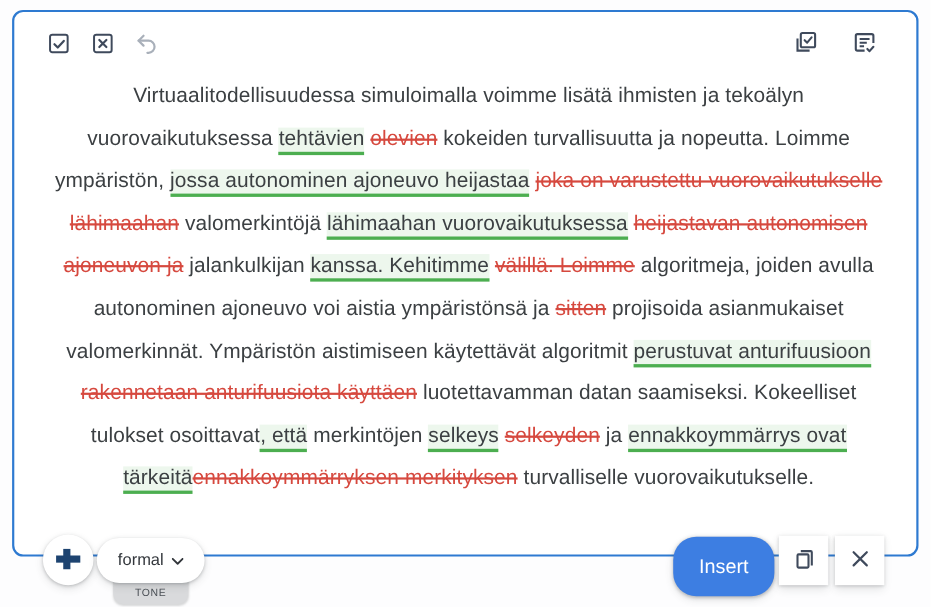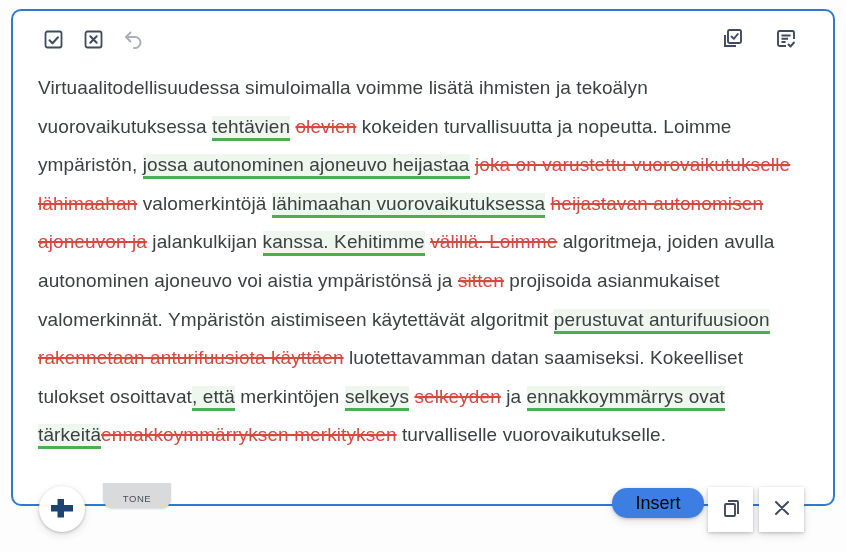--- a/index.html
+++ b/index.html
@@ -11,21 +11,21 @@
   .card { position:absolute; left:11px; top:9px; width:824px; height:497px;
           background:#ffffff; border:2px solid #2e7ad1; border-radius:10px; }
 
   
   .hdr-icon { position:absolute; width:22px; height:22px; cursor:pointer; }
   .hdr-icon svg { display:block; }
 
   
   .rev-text { position:absolute; left:38px; top:69px; width:776px;
               font-size:19px; line-height:38.6px; color:#3c4043;
-              letter-spacing:0.1px; }
+              letter-spacing:0.1px;text-align:center; }
   .seg-normal { }
   .seg-insertion { background:#edf7ed; border-bottom:3px solid #4cae50;
                    padding-bottom:1px; cursor:pointer; }
   .seg-deletion { color:#d6493f; text-decoration:line-through;
                   text-decoration-thickness:2px; cursor:pointer; }
 
   
   .float { position:absolute; background:#ffffff; border:none;
            box-shadow:0 1px 3px rgba(60,64,67,.28), 0 3px 8px rgba(60,64,67,.14);
            display:flex; align-items:center; justify-content:center; cursor:pointer; }
@@ -40,23 +40,23 @@
                box-shadow:0 1px 3px rgba(60,64,67,.28), 0 3px 8px rgba(60,64,67,.14);
                display:flex; align-items:center; justify-content:center; gap:7px;
                font-size:15px; color:#33373c; cursor:pointer; }
   .tone-tab  { position:relative; z-index:1; margin:-6px auto 0; width:68px; height:25px;
                background:#d9dadc; border-radius:0 0 9px 9px;
                display:flex; align-items:flex-end; justify-content:center;
                font-size:9.5px; font-weight:normal; letter-spacing:.6px;
                color:#4a4f55; padding-bottom:4px;
                box-shadow:0 1px 2px rgba(60,64,67,.2); }
 
-  .insert-btn { left:612px; top:488px; width:92px; height:30px;
+  .insert-btn { left:612px; top:488px; width:92px; height:54px;
                 background:#3d7ee2; border-radius:21px;
-                color:#000000; font-size:18px; font-weight:500;
+                color:#ffffff; font-size:18px; font-weight:500;
                 font-family:"Liberation Sans",sans-serif; }
 </style>
 </head>
 <body>
 
 <div id="stage">
 
   <div class="card"></div>
 
   <div class="hdr-icon" style="left:43px; top:29px;">
@@ -108,20 +108,28 @@
   <button class="float circle plus-btn">
     <span>
       <svg width="28" height="28" viewBox="0 0 28 28">
         <rect x="3" y="11" width="22" height="6.5" fill="#1d4370"></rect>
         <rect x="9.5" y="5" width="6.5" height="18.5" fill="#1d4370"></rect>
       </svg>
     </span>
   </button>
 
   <div class="tone-wrap">
+    <div class="tone-pill">
+      <span>formal</span>
+      <span>
+        <svg width="11" height="7" viewBox="0 0 11 7" fill="none" stroke="#33373c" stroke-width="1.7" stroke-linecap="round" stroke-linejoin="round">
+          <path d="M1 1l4.5 4.5L10 1"></path>
+        </svg>
+      </span>
+    </div>
     <div class="tone-tab">TONE</div>
   </div>
 
   <button class="float insert-btn">Insert</button>
 
   <button class="float copy-btn">
     <span>
       <svg width="24" height="24" viewBox="0 0 24 24" fill="none" stroke="#3f4a5c" stroke-width="1.9">
         <path d="M9 5h9a1 1 0 0 1 1 1v12"></path>
         <rect x="6" y="8" width="10" height="12" rx="1" fill="#ffffff"></rect>

